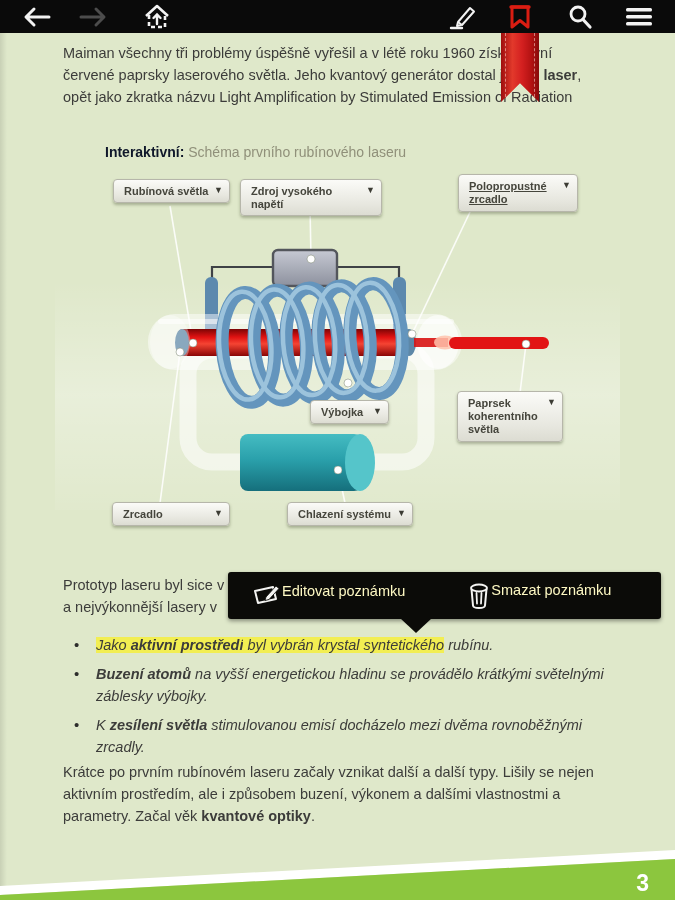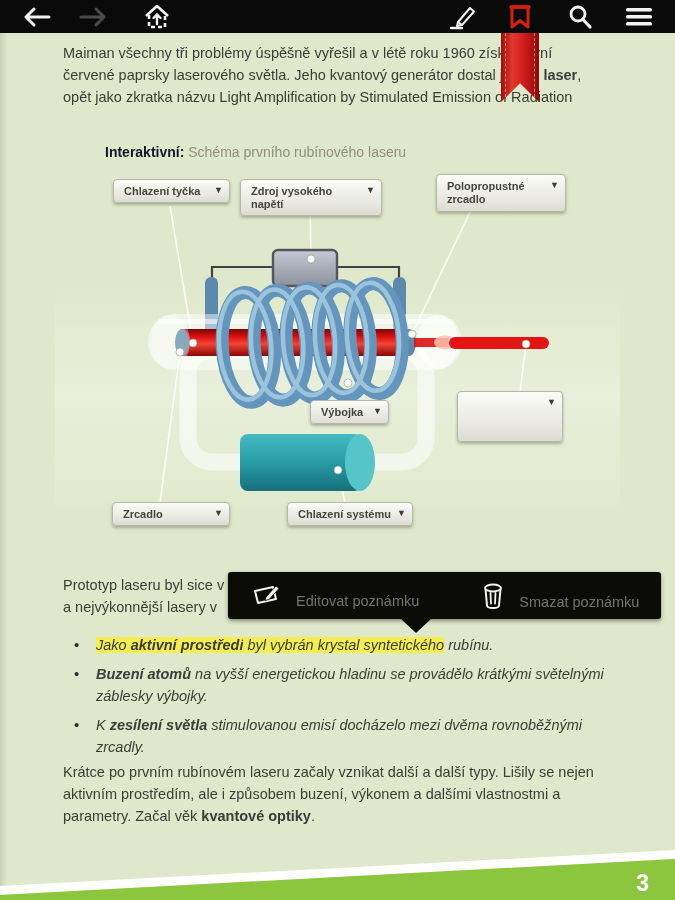--- a/index.html
+++ b/index.html
@@ -33,21 +33,21 @@
   .dd { position:absolute; z-index:20; border:1px solid #b6b6aa; border-radius:4px;
     background:linear-gradient(#fbfbf8, #e7e7df 70%, #dcdcd2);
     box-shadow:0 2px 3px rgba(60,70,40,.35);
     font-size:11px; font-weight:bold; color:#45453c; padding:5px 20px 4px 10px; line-height:13px; }
   .dd .arrow { position:absolute; right:6px; top:4px; font-size:9px; color:#3c3c34; }
 
   
   .popup { position:absolute; left:228px; top:572px; width:433px; height:47px; background:#0b0b08;
     border-radius:3px; z-index:30; display:flex; align-items:center;
     box-shadow:0 2px 4px rgba(0,0,0,.4); }
-  .popup-item { display:flex; align-items:flex-end; gap:14px; color:#737373; font-size:14.5px; }
+  .popup-item { display:flex; align-items:flex-start; color:#fef9c3; font-size:14.5px; }
   .popup-item.edit { margin-left:24px; }
   .popup-item.del  { margin-left:62px; }
   .popup-tri { position:absolute; left:400px; top:618px; width:0; height:0; z-index:30;
     border-left:16px solid transparent; border-right:16px solid transparent; border-top:15px solid #0b0b08; }
 
   
   .bullets { position:absolute; left:72px; top:634px; width:540px; z-index:10; list-style:none; }
   .bullets li { position:relative; padding-left:24px; font-size:14.5px; line-height:22px; color:#3c3c3a; margin-bottom:7px; }
   .bullets li::before { content:"•"; position:absolute; left:2px; top:0; color:#2d2d2b; font-size:15px; }
 
@@ -206,36 +206,37 @@
         <circle cx="311" cy="259" r="4"></circle>
       <circle cx="412" cy="334" r="4"></circle>
         <circle cx="348" cy="383" r="4"></circle>
       <circle cx="526" cy="344" r="4"></circle>
         <circle cx="180" cy="352" r="4"></circle>
       <circle cx="338" cy="470" r="4"></circle>
     </g>
   </svg>
 
   <div class="dd" style="left:113px; top:179px; width:117px;">
-    <span>Chlazení tyčka</span>
+    <span>Rubínová světla</span>
     <span class="arrow">▼</span>
   </div>
   <div class="dd" style="left:240px; top:179px; width:142px;">
     <span>Zdroj vysokého napětí</span>
     <span class="arrow">▼</span>
   </div>
-  <div class="dd" style="left:436px; top:174px; width:130px; height:38px;">
+  <div class="dd" style="left:458px; top:174px; width:120px; height:38px;text-decoration:underline;">
     <span>Polopropustné zrcadlo</span>
     <span class="arrow">▼</span>
   </div>
   <div class="dd" style="left:310px; top:400px; width:79px;">
     <span>Výbojka</span>
     <span class="arrow">▼</span>
   </div>
   <div class="dd" style="left:457px; top:391px; width:106px; height:51px;">
+    <span>Paprsek koherentního světla</span>
     <span class="arrow">▼</span>
   </div>
   <div class="dd" style="left:112px; top:502px; width:118px;">
     <span>Zrcadlo</span>
     <span class="arrow">▼</span>
   </div>
   <div class="dd" style="left:287px; top:502px; width:126px;">
     <span>Chlazení systému</span>
     <span class="arrow">▼</span>
   </div>

